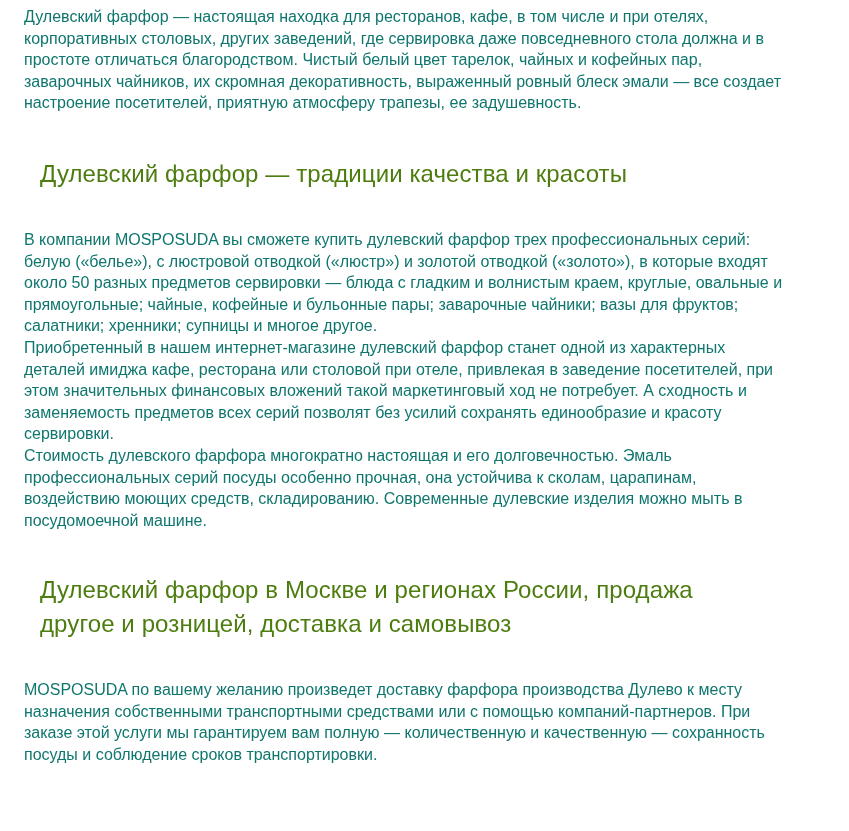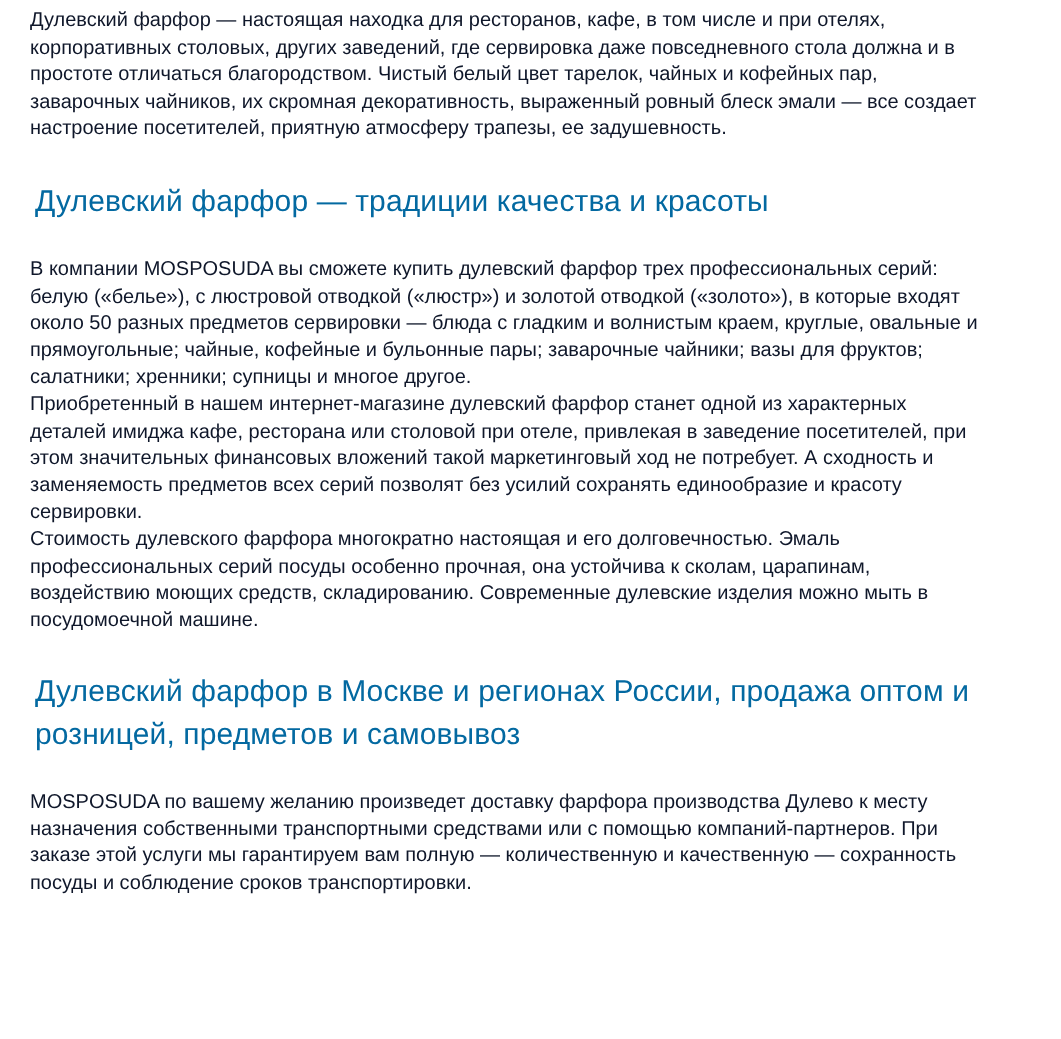--- a/index.html
+++ b/index.html
@@ -22,35 +22,35 @@
     background: #ffffff;
   }
   .article {
     max-width: 762px;
   }
   p.para {
     margin: 0;
     padding: 0;
     font-size: 16px;
     line-height: 21.6px;
-    color: #0f172a;
+    color: #0f766e;
     font-weight: 400;
     letter-spacing: 0;
     text-align: left;
   }
   .block {
     margin: 0;
   }
   h2.heading {
-    margin: 4px;
+    margin: 16px;
     padding: 0;
     font-size: 24px;
     line-height: 34px;
     font-weight: 400;
-    color: #0369a1;
+    color: #4d7c0f;
     letter-spacing: 0.1px;
   }
   .spacer-top-intro {
     height: 6px;
   }
   .heading-wrap {
     padding-top: 27px;
     padding-bottom: 0;
   }
   .after-heading {
@@ -77,21 +77,21 @@
       <h2 class="heading">Дулевский фарфор — традиции качества и красоты</h2>
     </div>
 
     <div class="block after-heading">
       <p class="para">В компании MOSPOSUDA вы сможете купить дулевский фарфор трех профессиональных серий: белую («белье»), с люстровой отводкой («люстр») и золотой отводкой («золото»), в которые входят около 50 разных предметов сервировки — блюда с гладким и волнистым краем, круглые, овальные и прямоугольные; чайные, кофейные и бульонные пары; заварочные чайники; вазы для фруктов; салатники; хренники; супницы и многое другое.</p>
       <p class="para">Приобретенный в нашем интернет-магазине дулевский фарфор станет одной из характерных деталей имиджа кафе, ресторана или столовой при отеле, привлекая в заведение посетителей, при этом значительных финансовых вложений такой маркетинговый ход не потребует. А сходность и заменяемость предметов всех серий позволят без усилий сохранять единообразие и красоту сервировки.</p>
       <p class="para">Стоимость дулевского фарфора многократно настоящая и его долговечностью. Эмаль профессиональных серий посуды особенно прочная, она устойчива к сколам, царапинам, воздействию моющих средств, складированию. Современные дулевские изделия можно мыть в посудомоечной машине.</p>
     </div>
 
     <div class="heading-wrap heading-wrap-2">
-      <h2 class="heading">Дулевский фарфор в Москве и регионах России, продажа оптом и розницей, предметов и самовывоз</h2>
+      <h2 class="heading">Дулевский фарфор в Москве и регионах России, продажа другое и розницей, доставка и самовывоз</h2>
     </div>
 
     <div class="block after-heading">
       <p class="para">MOSPOSUDA по вашему желанию произведет доставку фарфора производства Дулево к месту назначения собственными транспортными средствами или с помощью компаний-партнеров. При заказе этой услуги мы гарантируем вам полную — количественную и качественную — сохранность посуды и соблюдение сроков транспортировки.</p>
     </div>
 
   </div>
 </div>
 
 </body></html>

